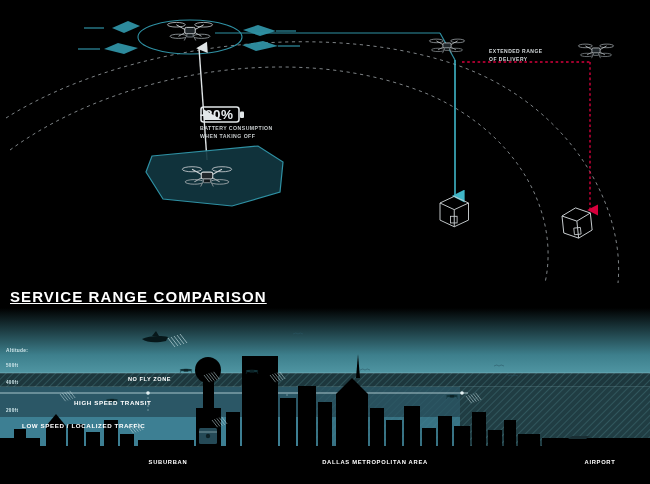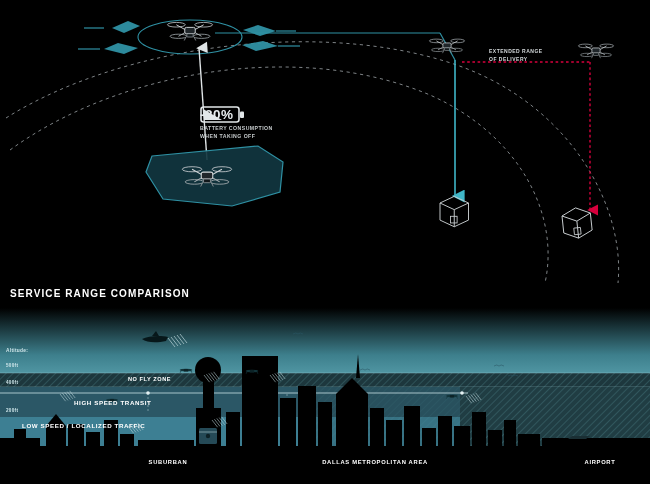--- a/index.html
+++ b/index.html
@@ -27,22 +27,22 @@
   }
   #extended-range-label {
     position:absolute; left:489px; top:47px; width:80px;
     font-size:5px; letter-spacing:.5px; font-weight:600;
     color:#d3d8da; line-height:1.65; text-transform:uppercase;
   }
 
   
   #section-title {
     position:absolute; left:10px; top:288px;
-    font-size:10px; font-weight:bold; letter-spacing:1.1px;
-    color:#fff; text-transform:uppercase;
+    font-size:15px; font-weight:bold; letter-spacing:1.1px;
+    color:#fff; text-transform:uppercase;text-decoration:underline;
   }
 
   
   #chart {
     position:absolute; left:0; top:308px; width:650px; height:138px;
     overflow:hidden;
   }
   #chart svg { position:absolute; left:0; top:0; }
 
   .band-label {

